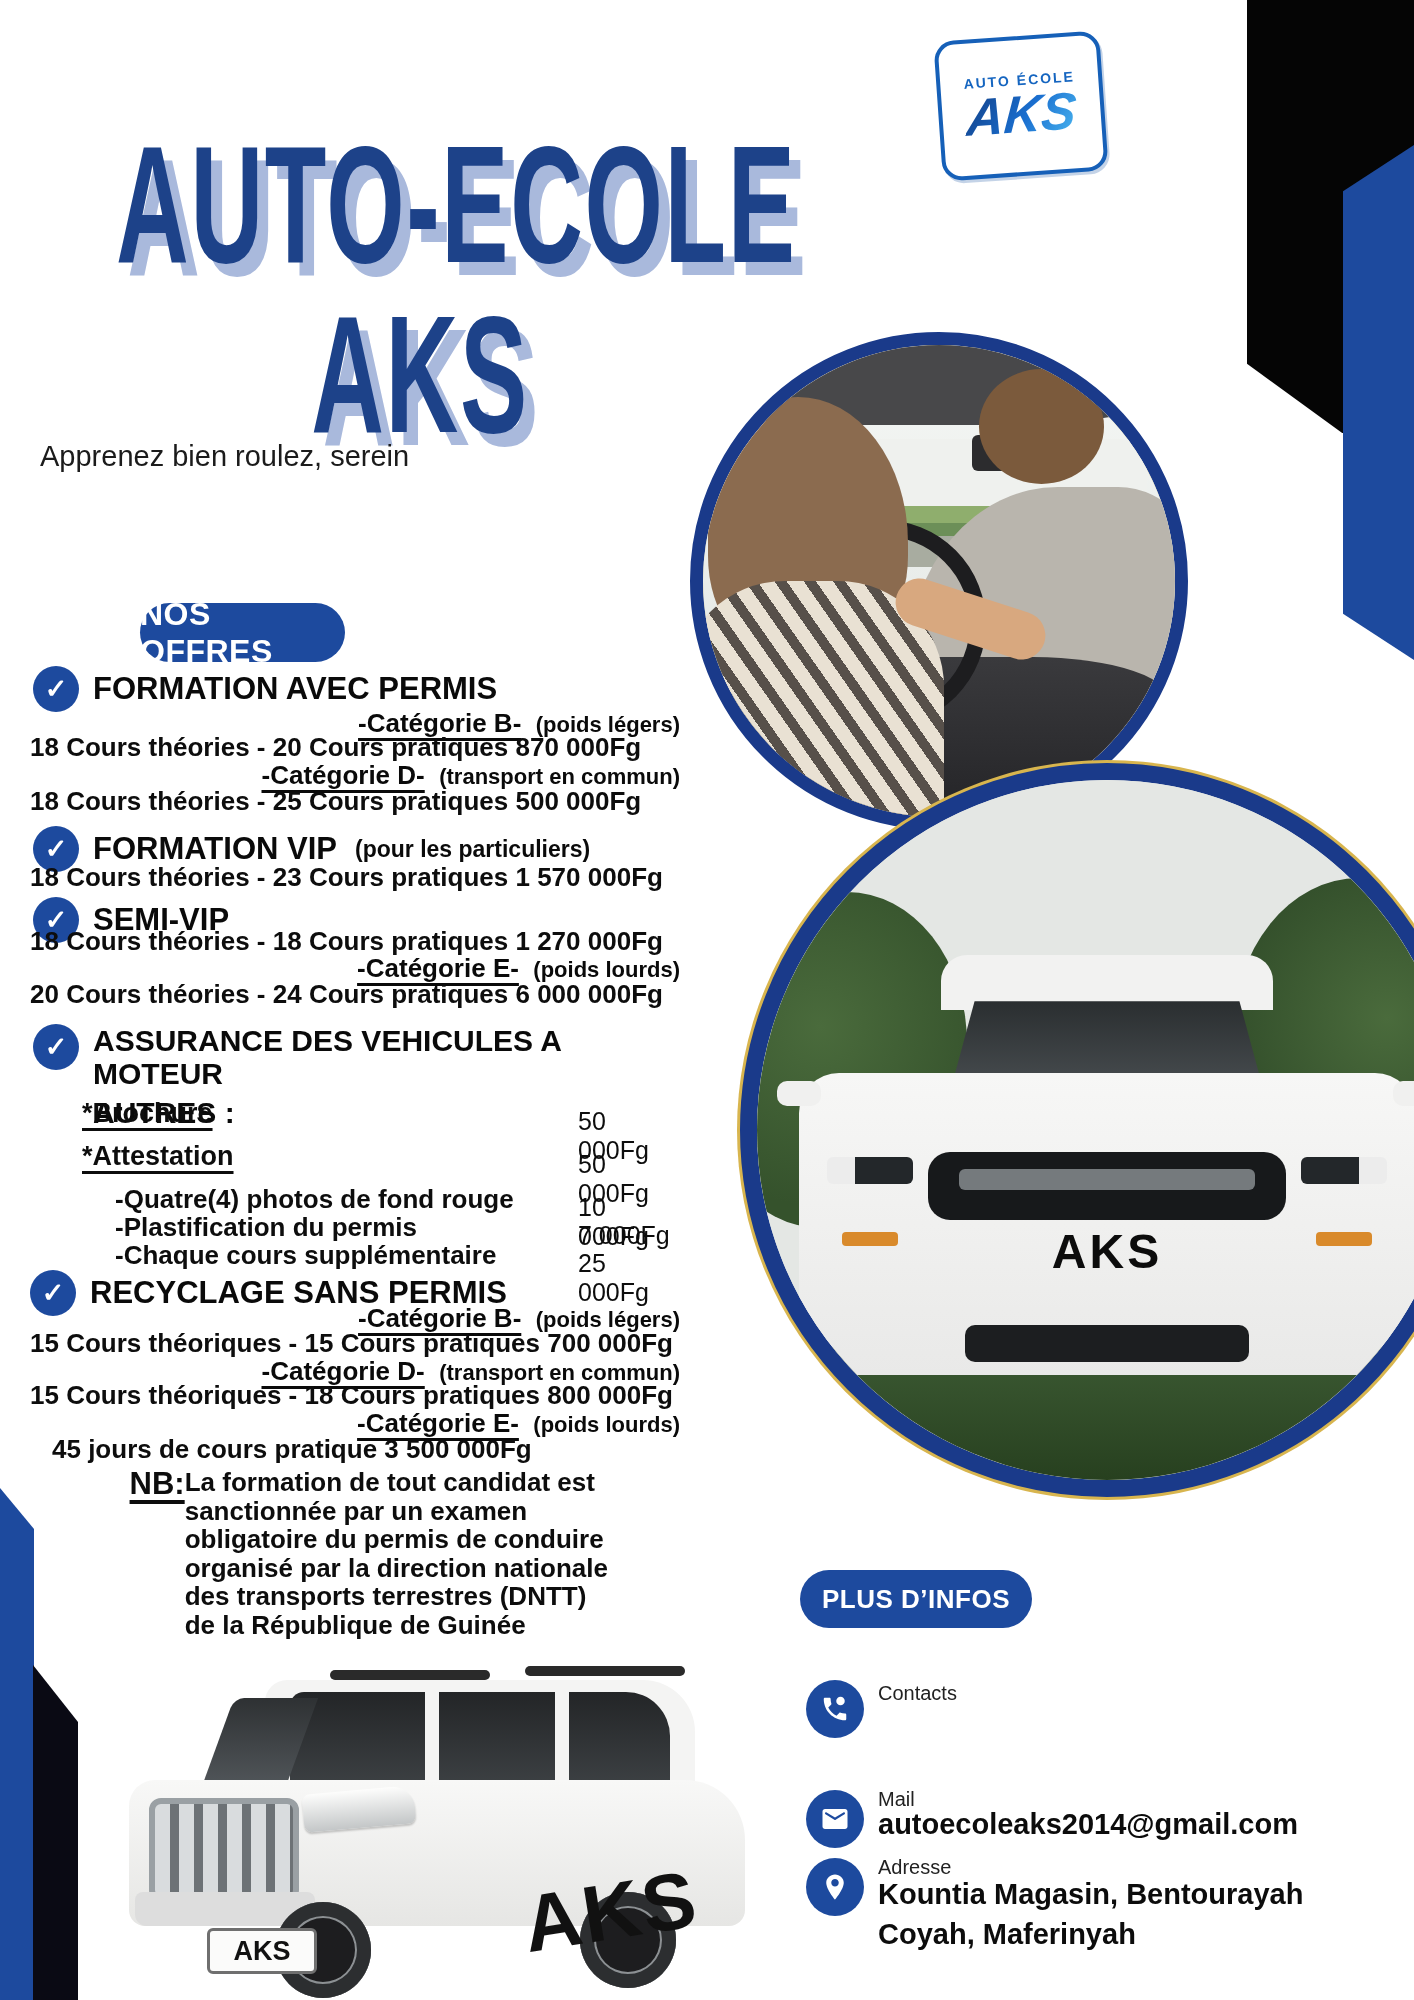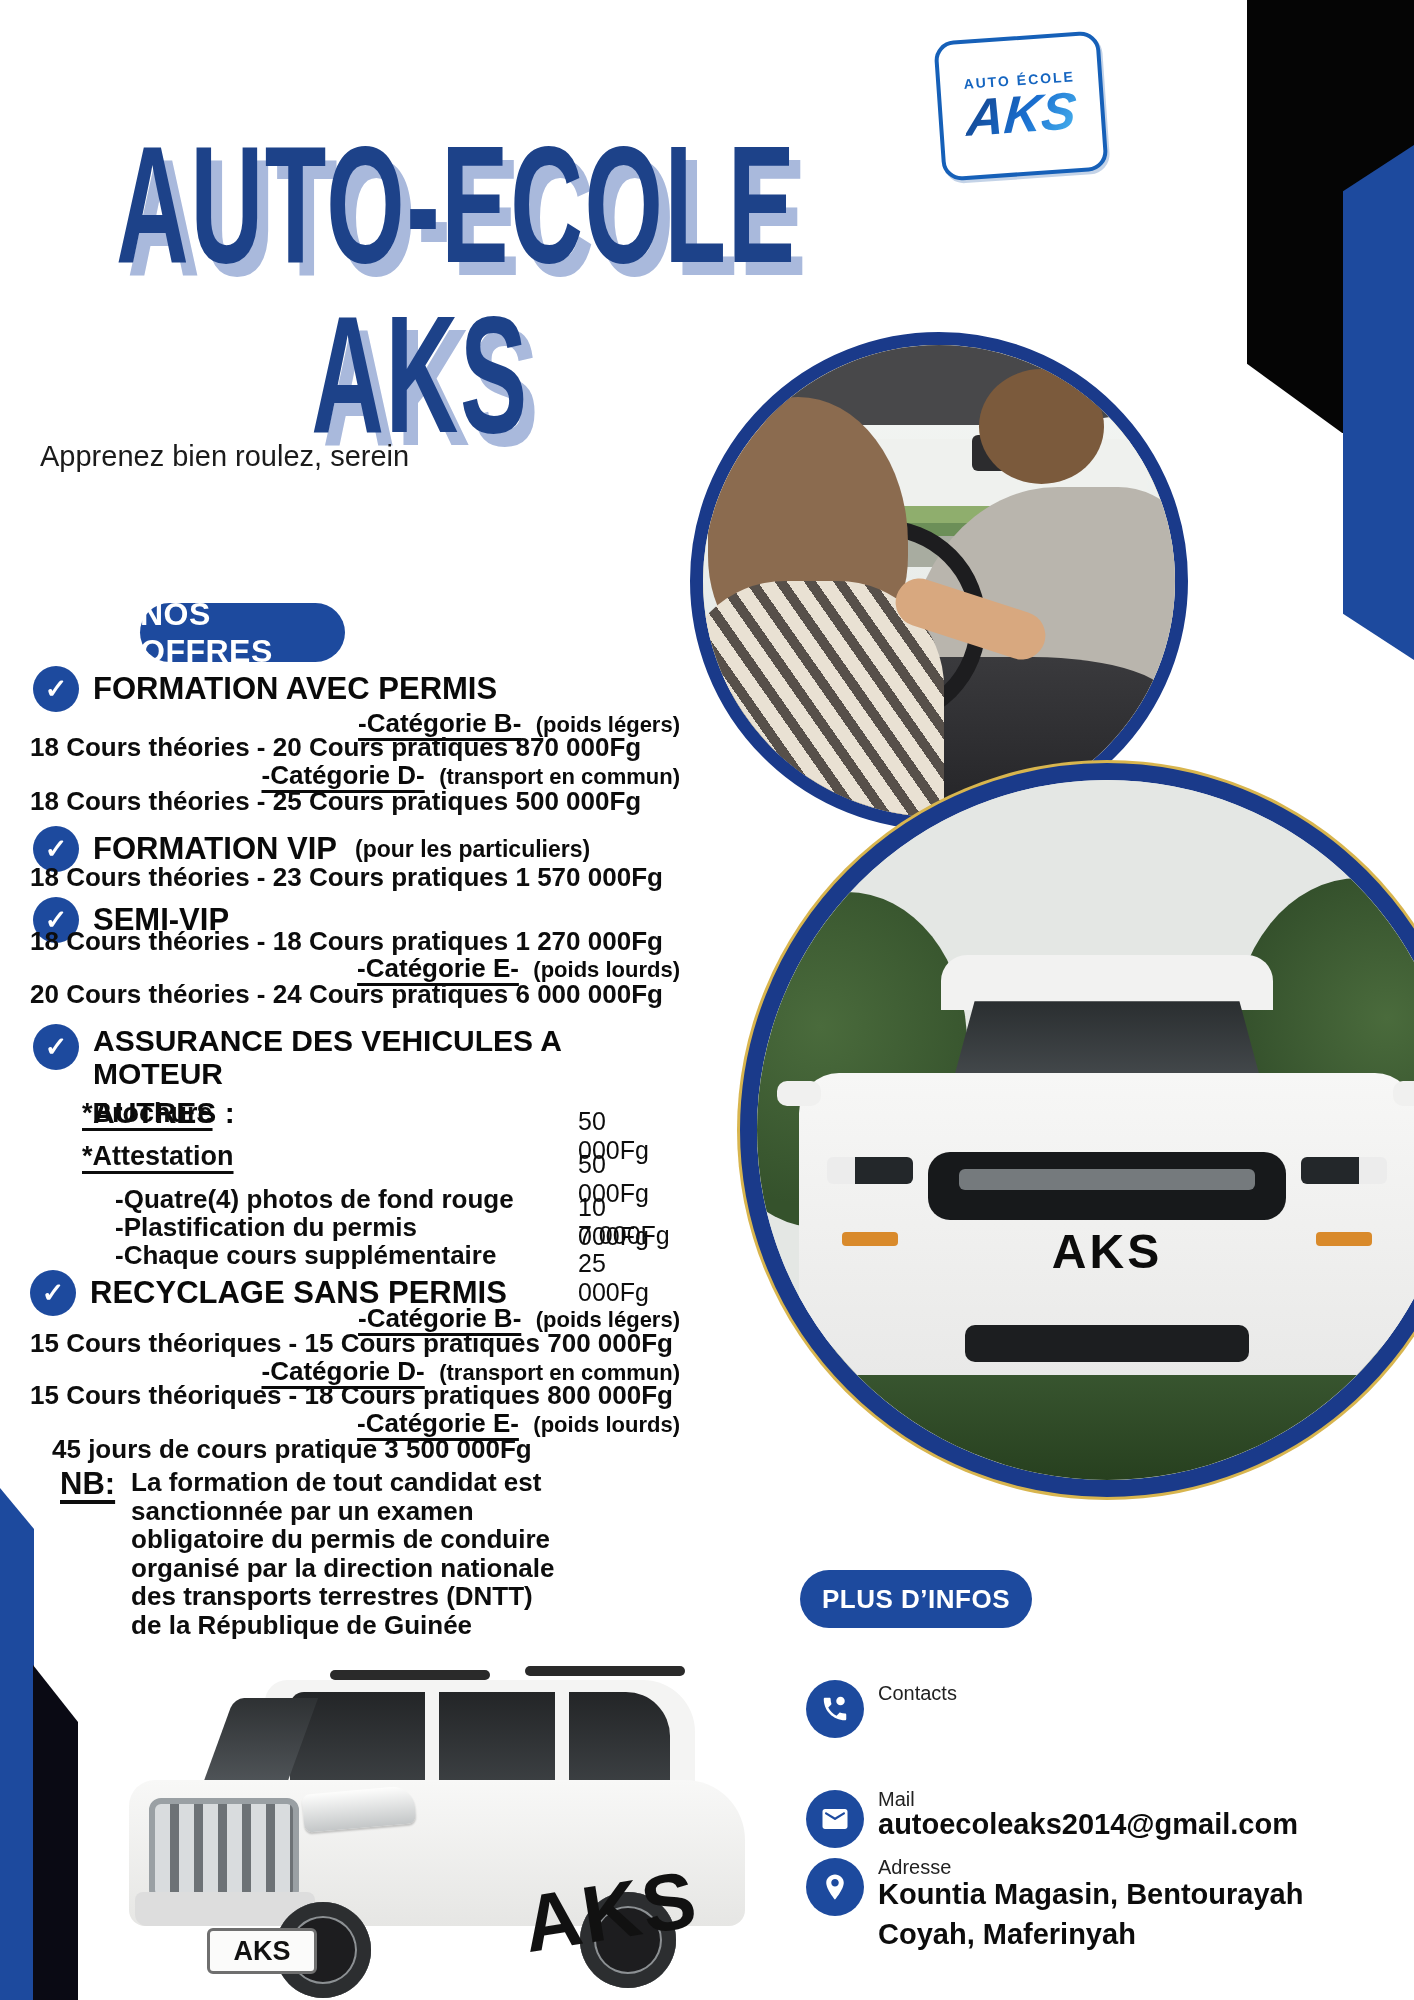--- a/index.html
+++ b/index.html
@@ -97,21 +97,21 @@
   .cat{font-size:26px;text-decoration:underline;text-decoration-thickness:3px;text-underline-offset:6px;}
   .cat-note{font-size:22px;margin-left:10px;}
   .row-price{position:absolute;width:100%;text-align:left;font-size:26px;font-weight:800;color:#0d0d0d;white-space:nowrap;}
   .extra-row{position:absolute;width:100%;}
   .extra-label{font-size:27px;font-weight:800;}
   .starred .extra-label{text-decoration:underline;text-decoration-thickness:3px;text-underline-offset:6px;}
   .extra-label.dash{font-size:26px;}
   .extra-price{position:absolute;left:548px;top:9px;font-size:25px;font-weight:400;}
 
   
-  .nb{left:60px;top:1468px;display:flex;gap:16px;width:560px;}
+  .nb{left:48px;top:1468px;display:flex;width:560px;justify-content:flex-end;}
   .nb-label{font-size:31px;font-weight:800;text-decoration:underline;text-decoration-thickness:4px;
             text-underline-offset:6px;line-height:1;}
   .nb-lines{font-size:26px;font-weight:800;line-height:28.5px;color:#0d0d0d;}
 
   
   .suv{left:125px;top:1640px;width:650px;height:360px;}
   .suv *{position:absolute;}
   .s-rail1{left:205px;top:30px;width:160px;height:10px;background:#2a2a2a;border-radius:5px;}
   .s-rail2{left:400px;top:26px;width:160px;height:10px;background:#2a2a2a;border-radius:5px;}
   .s-cabin{left:140px;top:40px;width:430px;height:120px;background:#f4f4f3;border-radius:22px 52px 0 0;}

